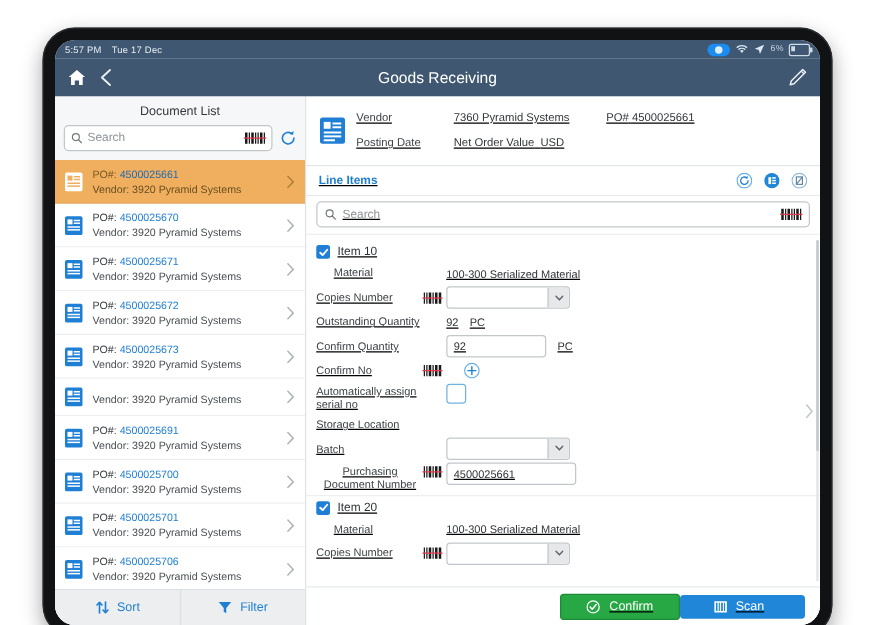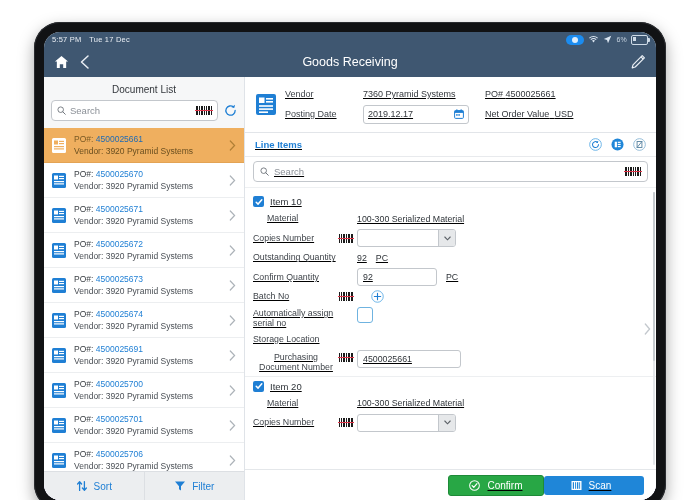--- a/index.html
+++ b/index.html
@@ -370,21 +370,20 @@
             <div class="doc">
               <svg class="doc-ic" viewBox="0 0 16 17">
                   <rect x="1" y="1" width="14" height="15" rx="1.5" fill="#1f7fd4"></rect>
                   <rect x="3" y="3.5" width="4" height="4" fill="#ffffff"></rect>
                   <rect x="8" y="3.8" width="5" height="1.2" fill="#ffffff"></rect>
                   <rect x="8" y="6" width="5" height="1.2" fill="#ffffff"></rect>
                   <rect x="3" y="9" width="10" height="1.2" fill="#ffffff"></rect>
                   <rect x="3" y="11.3" width="10" height="1.2" fill="#ffffff"></rect>
                 </svg>
               <div class="doc-txt">
-                <div class="doc-l1"><span>PO#:</span> <b>4500025674</b></div>
                 <div class="doc-l2">Vendor: 3920 Pyramid Systems</div>
               </div>
               <svg class="chev" viewBox="0 0 7 11">
                   <path d="M1.3 1 L5.6 5.5 L1.3 10" stroke="#adb3b9" stroke-width="1.2" fill="none" stroke-linecap="round"></path>
                 </svg>
             </div>
 
             <div class="doc">
               <svg class="doc-ic" viewBox="0 0 16 17">
                   <rect x="1" y="1" width="14" height="15" rx="1.5" fill="#1f7fd4"></rect>
@@ -488,33 +487,20 @@
               <rect x="4" y="18.4" width="9" height="1.6" fill="#ffffff"></rect>
             </svg>
             <div class="vgrid">
               <div class="vrow">
                 <div class="vlab">Vendor</div>
                 <div class="vval">7360 Pyramid Systems</div>
                 <div class="vright"><span>PO#</span> <span>4500025661</span></div>
               </div>
               <div class="vrow">
                 <div class="vlab">Posting Date</div>
-                <div class="vval">
-                  <div class="datefield">
-                    <span>2019.12.17</span>
-                    <svg class="cal" viewBox="0 0 10 10">
-                      <rect x="0.6" y="1.6" width="8.8" height="7.8" rx="1" fill="none" stroke="#1f7fd4" stroke-width="1"></rect>
-                      <rect x="0.6" y="1.6" width="8.8" height="2.3" fill="#1f7fd4"></rect>
-                      <rect x="2.3" y="0.3" width="1.1" height="2" fill="#1f7fd4"></rect>
-                      <rect x="6.6" y="0.3" width="1.1" height="2" fill="#1f7fd4"></rect>
-                      <rect x="2.1" y="5.2" width="1.6" height="1.5" fill="#1f7fd4"></rect>
-                      <rect x="4.3" y="5.2" width="1.6" height="1.5" fill="#1f7fd4"></rect>
-                    </svg>
-                  </div>
-                </div>
                 <div class="vright"><span>Net Order Value</span>&nbsp; <span>USD</span></div>
               </div>
             </div>
           </div>
 
           <div class="lineitems">
             <span class="lbl">Line Items</span>
             <span class="acts">
               <svg class="cic" viewBox="0 0 14 14">
                 <circle cx="7" cy="7" r="6.3" fill="none" stroke="#63b0e6" stroke-width="1"></circle>
@@ -615,21 +601,21 @@
               <div class="frow">
                 <div class="flab">Confirm Quantity</div>
                 <div class="fbar"></div>
                 <div class="txt-inp">
                     <span>92</span>
                   </div>
                 <span class="unit">PC</span>
               </div>
 
               <div class="frow">
-                <div class="flab">Batch No</div>
+                <div class="flab">Confirm No</div>
                 <div class="fbar">
                   <span class="barcode">
                     <span class="bars">
                         <i style="width:1.3px"></i>
                         <i style="width:1px"></i>
                         <i style="width:2px"></i>
                         <i style="width:1px"></i>
                         <i style="width:1.3px"></i>
                         <i style="width:2px"></i>
                       </span>
@@ -645,20 +631,32 @@
                 <div class="flab" style="padding-top:1px;">Automatically assign serial no</div>
                 <div class="fbar"></div>
                 <span class="hollow-cbx"></span>
               </div>
 
               <div class="frow">
                 <div class="flab">Storage Location</div>
                 <div class="fbar"></div>
               </div>
 
+              <div class="frow">
+                <div class="flab">Batch</div>
+                <div class="fbar"></div>
+                <div class="sel-inp">
+                  <span class="cap"></span>
+                  <span class="arrow">
+                    <svg width="7" height="5" viewBox="0 0 7 5">
+                        <path d="M.8 1 L3.5 3.8 L6.2 1" stroke="#5c6167" stroke-width="1.1" fill="none" stroke-linecap="round"></path>
+                      </svg>
+                  </span>
+                </div>
+              </div>
 
               <div class="frow" style="align-items:flex-start;">
                 <div class="flab" style="padding-top:2px;text-align:center;">Purchasing Document Number</div>
                 <div class="fbar" style="padding-top:3px;">
                   <span class="barcode">
                     <span class="bars">
                         <i style="width:1.3px"></i>
                         <i style="width:1px"></i>
                         <i style="width:2px"></i>
                         <i style="width:1px"></i>

